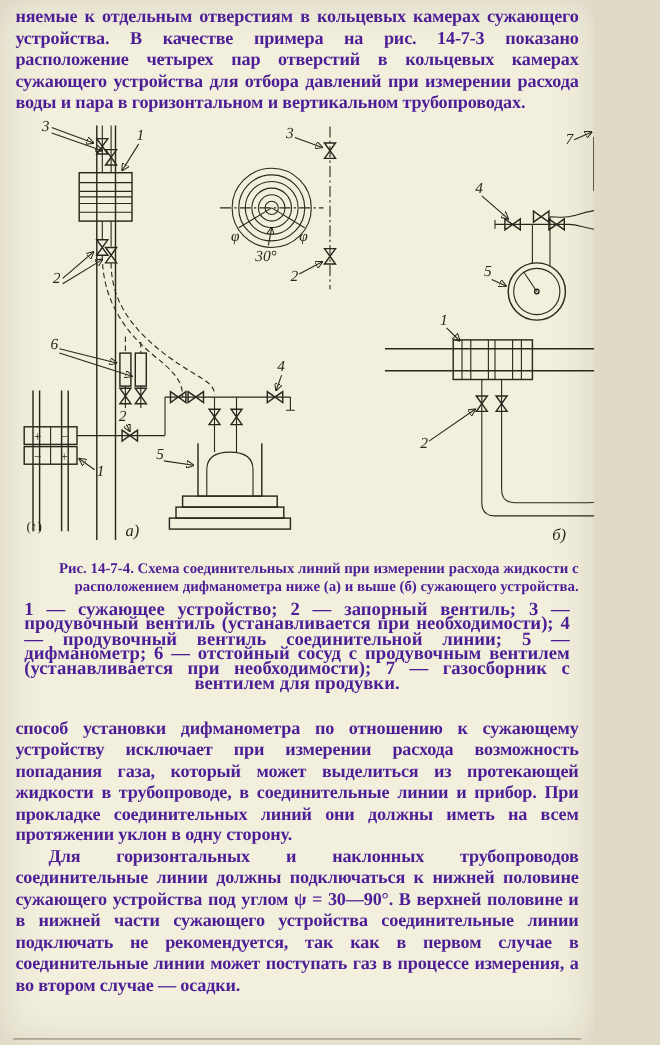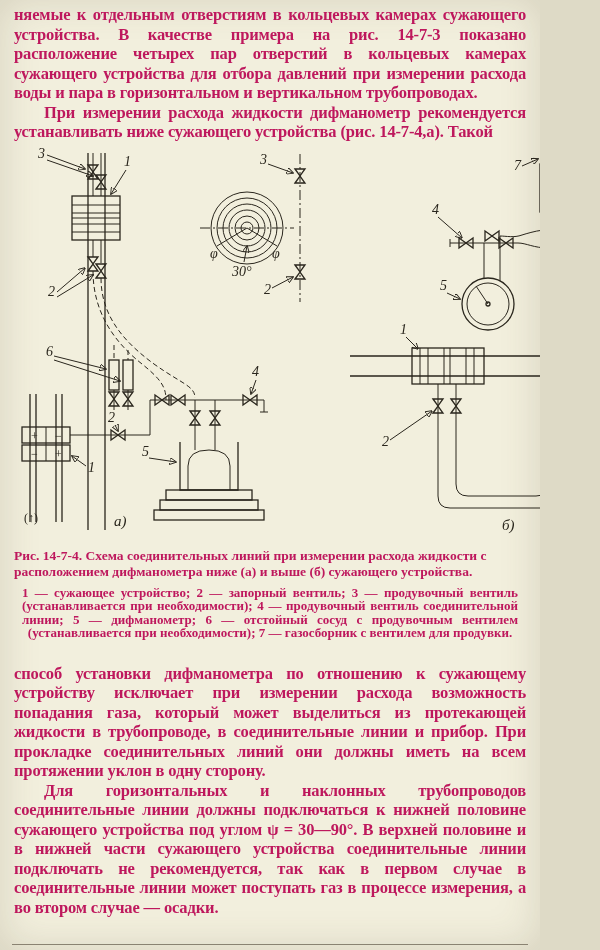--- a/index.html
+++ b/index.html
@@ -3,21 +3,21 @@
 <meta charset="utf-8">
 <style>
   html,body{margin:0;padding:0;background:#dedac6;}
   .page{
     position:relative;
     width:540px;height:950px;
     background:#f2efdd;
     box-sizing:border-box;
     padding:5px 14px 0 14px;
     font-family:"Liberation Serif", serif;
-    color:#be185d;
+    color:#4c1d95;
     overflow:hidden;
     box-shadow:inset 0 0 40px rgba(90,80,50,.18);
   }
   .para{
     margin:0;
     font-size:16.5px;
     line-height:19.5px;
     font-weight:bold;
     text-align:justify;
     text-indent:30px;
@@ -30,39 +30,38 @@
   .diagram path,.diagram rect,.diagram circle{stroke:#2a261d;fill:none;stroke-width:1.3;}
   .diagram .thin{stroke-width:1;}
   .diagram .dash{stroke-dasharray:5 3;}
   .diagram .dd{stroke-dasharray:10 3 2 3;}
   .diagram text{fill:#2a261d;font:italic 14px "Liberation Serif", serif;stroke:none;}
   .diagram text.sign{font:12px "Liberation Serif", serif;}
   .diagram text.tag{font:italic 15px "Liberation Serif", serif;}
   .diagram .arrow{stroke-width:1;}
   .caption{
     font-size:13.5px;line-height:16.5px;font-weight:bold;
-    text-align:left;max-width:548px;margin:4px auto 5px auto;
+    text-align:right;max-width:548px;margin:4px auto 5px auto;
   }
   .legend{
-    font-size:13px;line-height:13.5px;font-weight:bold;
+    font-size:17px;line-height:13.5px;font-weight:bold;
     text-align:justify;text-align-last:center;
     margin:0 8px 24px 8px;
   }
   .bottom-rule{
     position:absolute;left:12px;right:12px;bottom:5px;
     border-top:1px solid #8a8372;
   }
 </style>
 </head>
 <body>
 
 <div class="page">
 
   <p class="para noindent">няемые к отдельным отверстиям в кольцевых камерах сужающего устройства. В качестве примера на рис. 14-7-3 показано расположение четырех пар отверстий в кольцевых камерах сужающего устройства для отбора давлений при измерении расхода воды и пара в горизонтальном и вертикальном трубопроводах.</p>
-  <p class="para">При измерении расхода жидкости дифманометр рекомендуется устанавливать ниже сужающего устройства (рис. 14-7-4,а). Такой</p>
 
   <figure>
     <svg class="diagram" viewBox="0 0 572 400">
       <defs>
         <marker id="arr" viewBox="0 0 10 10" refX="9" refY="5" markerWidth="7" markerHeight="7" orient="auto-start-reverse">
           <path d="M0,0 L10,5 L0,10 Z" fill="#2a261d" stroke="none"></path>
         </marker>
         <g id="valveH">
             <path d="M-7,-5 L0,0 L-7,5 Z M7,-5 L0,0 L7,5 Z"></path>
           </g>

